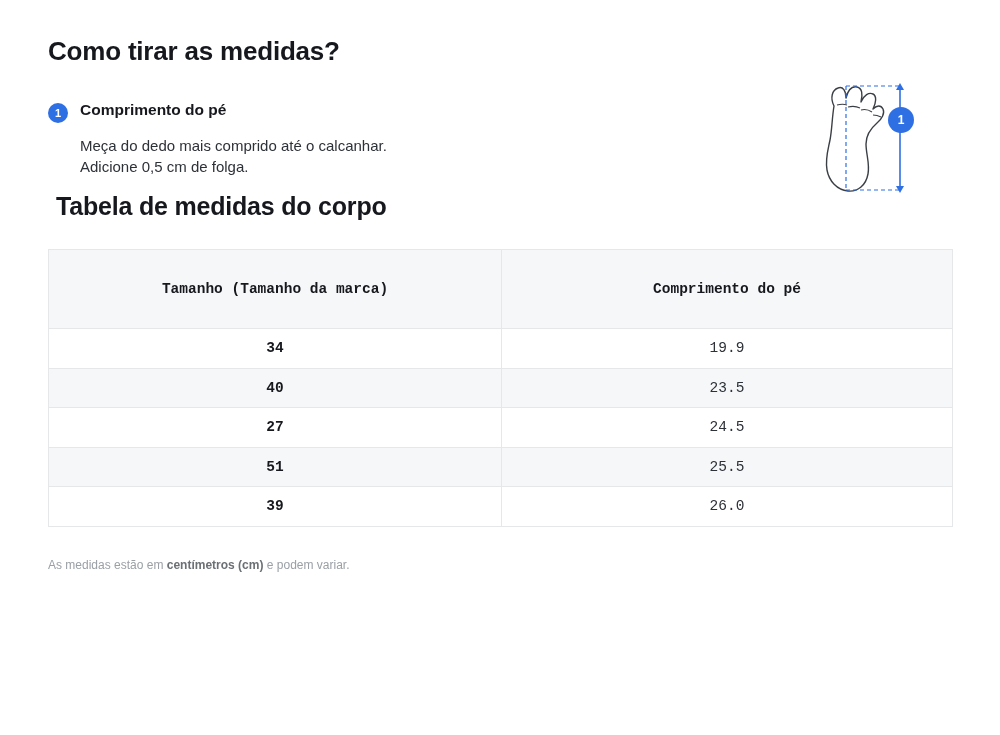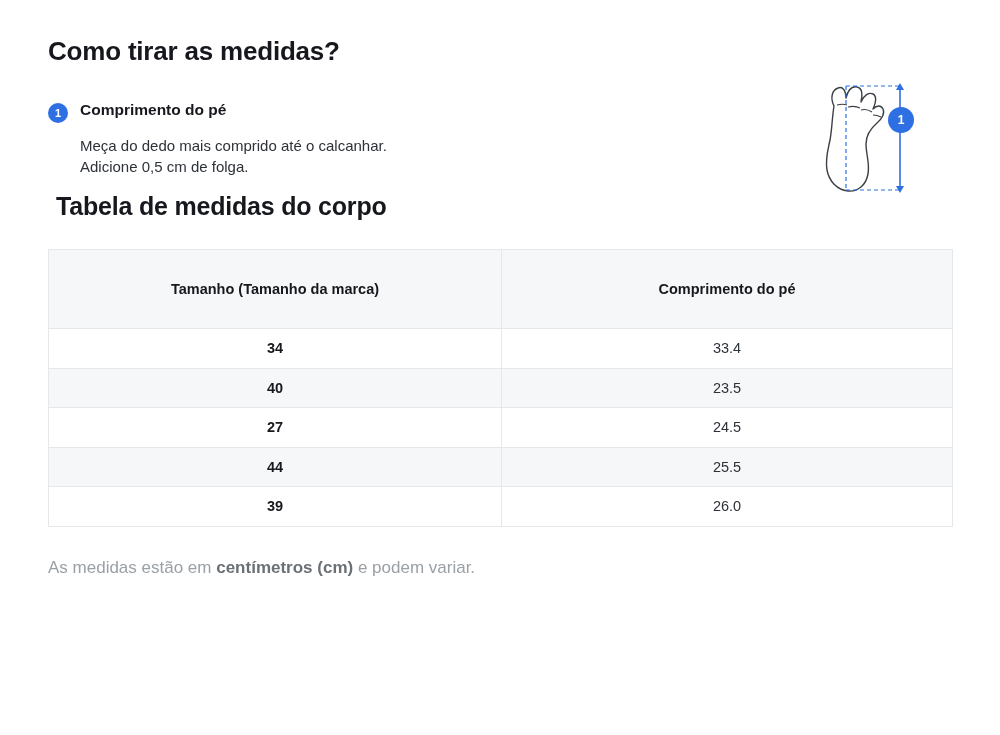--- a/index.html
+++ b/index.html
@@ -98,20 +98,21 @@
     color: #fff;
     font-size: 12px;
     font-weight: bold;
     line-height: 26px;
     text-align: center;
   }
 
   
   .table-wrap {
     margin-top: 16px;
+    font-family: Liberation Mono, monospace;
   }
   table.size-table {
     width: 904px;
     border-collapse: collapse;
     table-layout: fixed;
   }
   table.size-table th,
   table.size-table td {
     border: 1px solid #e6e7e9;
     text-align: center;
@@ -139,21 +140,21 @@
   }
   table.size-table tbody tr:nth-child(odd) {
     background: #ffffff;
   }
   col.c1 { width: 453px; }
   col.c2 { width: 451px; }
 
   
   .footnote {
     margin-top: 31px;
-    font-size: 17px;
+    font-size: 12px;
     color: #9aa0a6;
   }
   .footnote b {
     color: #6b7075;
     font-weight: bold;
   }
 </style>
 </head>
 <body>
 
@@ -216,32 +217,32 @@
         </colgroup>
       <thead>
         <tr>
           <th>Tamanho (Tamanho da marca)</th>
           <th>Comprimento do pé</th>
         </tr>
       </thead>
       <tbody>
         <tr>
           <td class="col-size">34</td>
-          <td>33.4</td>
+          <td>19.9</td>
         </tr>
         <tr>
           <td class="col-size">40</td>
           <td>23.5</td>
         </tr>
         <tr>
           <td class="col-size">27</td>
           <td>24.5</td>
         </tr>
         <tr>
-          <td class="col-size">44</td>
+          <td class="col-size">51</td>
           <td>25.5</td>
         </tr>
         <tr>
           <td class="col-size">39</td>
           <td>26.0</td>
         </tr>
       </tbody>
     </table>
   </div>
 

